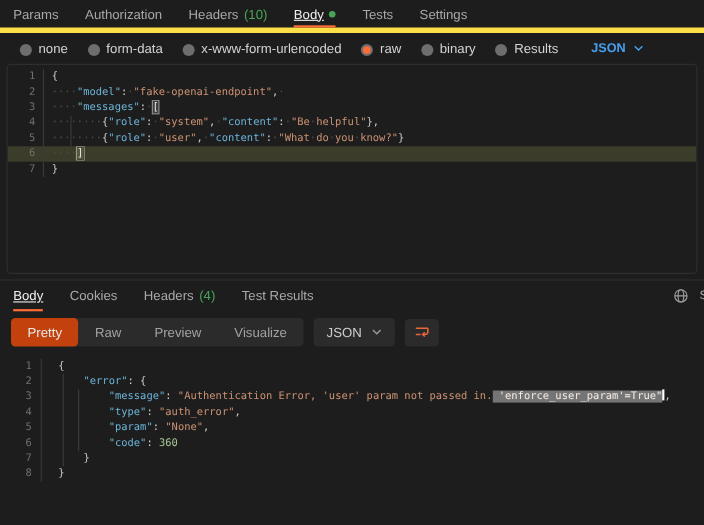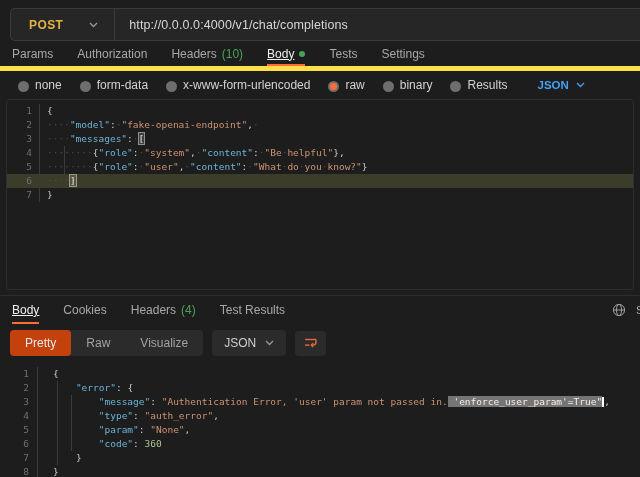--- a/index.html
+++ b/index.html
@@ -80,32 +80,20 @@
   .dd-box .chev { color:#9a9a9a; }
   .icon-btn { background:#2b2b2b; border-radius:4px; padding:5px 8px 3px 8px; margin-left:9px; cursor:pointer; }
 
   .resp-editor { padding-top:2px; }
 </style>
 </head>
 <body>
 
 <div>
 
-  <div class="url-bar">
-    <div class="method-select">
-      <span class="method-label">POST</span>
-      <span class="chev">
-        <svg width="9" height="6" viewBox="0 0 9 6" fill="none" stroke="currentColor" stroke-width="1.3">
-            <path d="M1 1l3.5 3.5L8 1"></path>
-          </svg>
-      </span>
-    </div>
-    <div class="vdiv"></div>
-    <div class="url-text">http://0.0.0.0:4000/v1/chat/completions</div>
-  </div>
 
   <div class="tabs-row" id="req-tabs">
       <div class="tab">
         <span class="tab-label">Params</span>
       </div>
       <div class="tab">
         <span class="tab-label">Authorization</span>
       </div>
       <div class="tab">
         <span class="tab-label">Headers</span>
@@ -217,20 +205,21 @@
           <path d="M1.4 7h11.2"></path>
       </svg>
     </span>
     <span class="trunc-status">S</span>
   </div>
 
   <div class="resp-toolbar">
     <div class="seg-group" id="view-modes">
         <div class="seg active">Pretty</div>
         <div class="seg">Raw</div>
+        <div class="seg">Preview</div>
         <div class="seg">Visualize</div>
       </div>
     <div class="dd-box">
       <span>JSON</span>
       <span class="chev">
         <svg width="9" height="6" viewBox="0 0 9 6" fill="none" stroke="currentColor" stroke-width="1.3">
             <path d="M1 1l3.5 3.5L8 1"></path>
           </svg>
       </span>
     </div>

